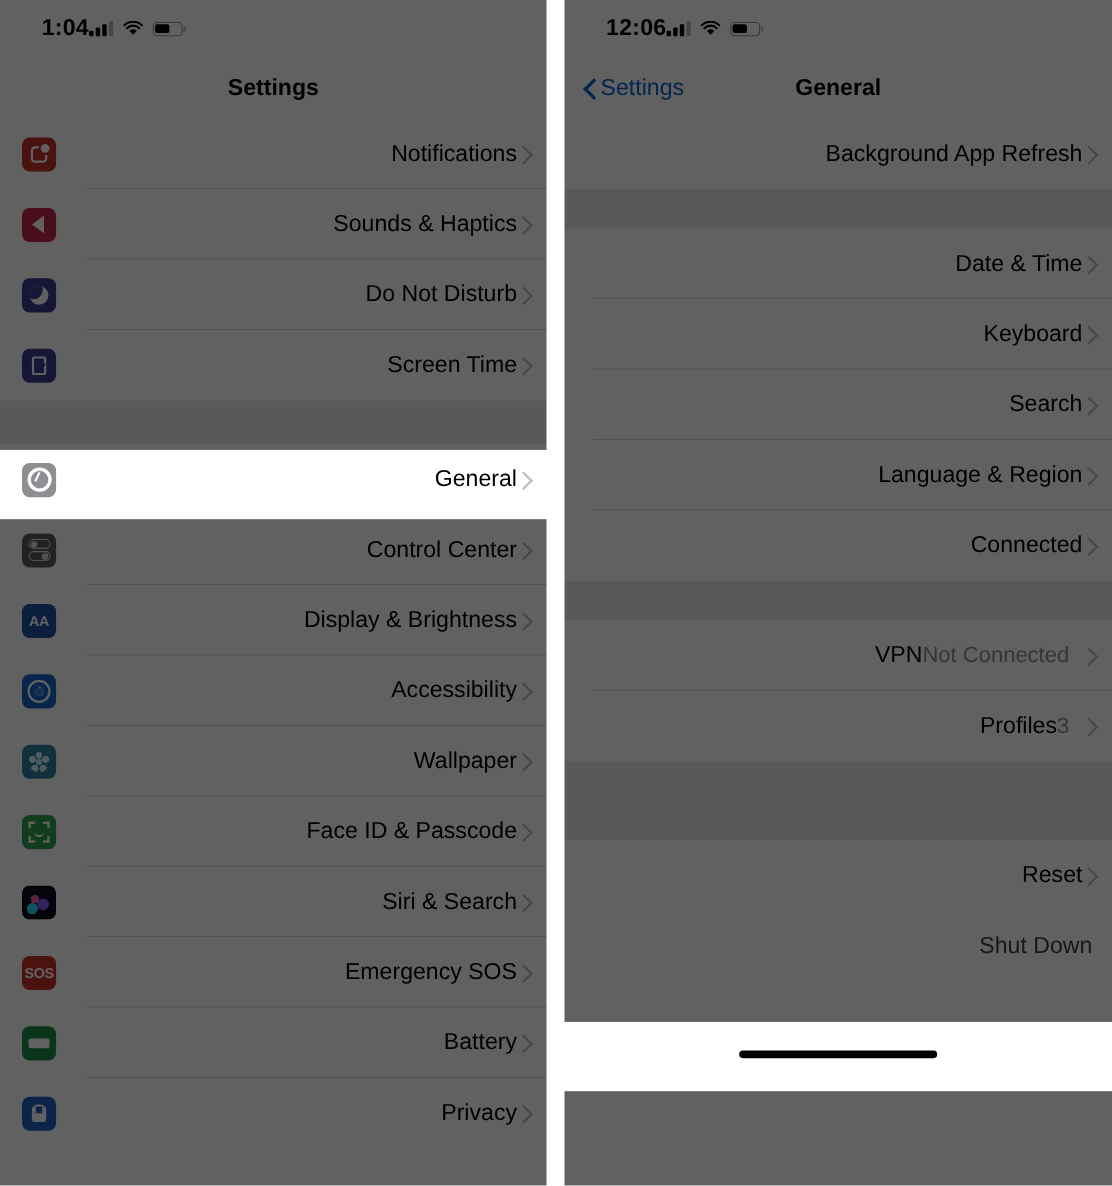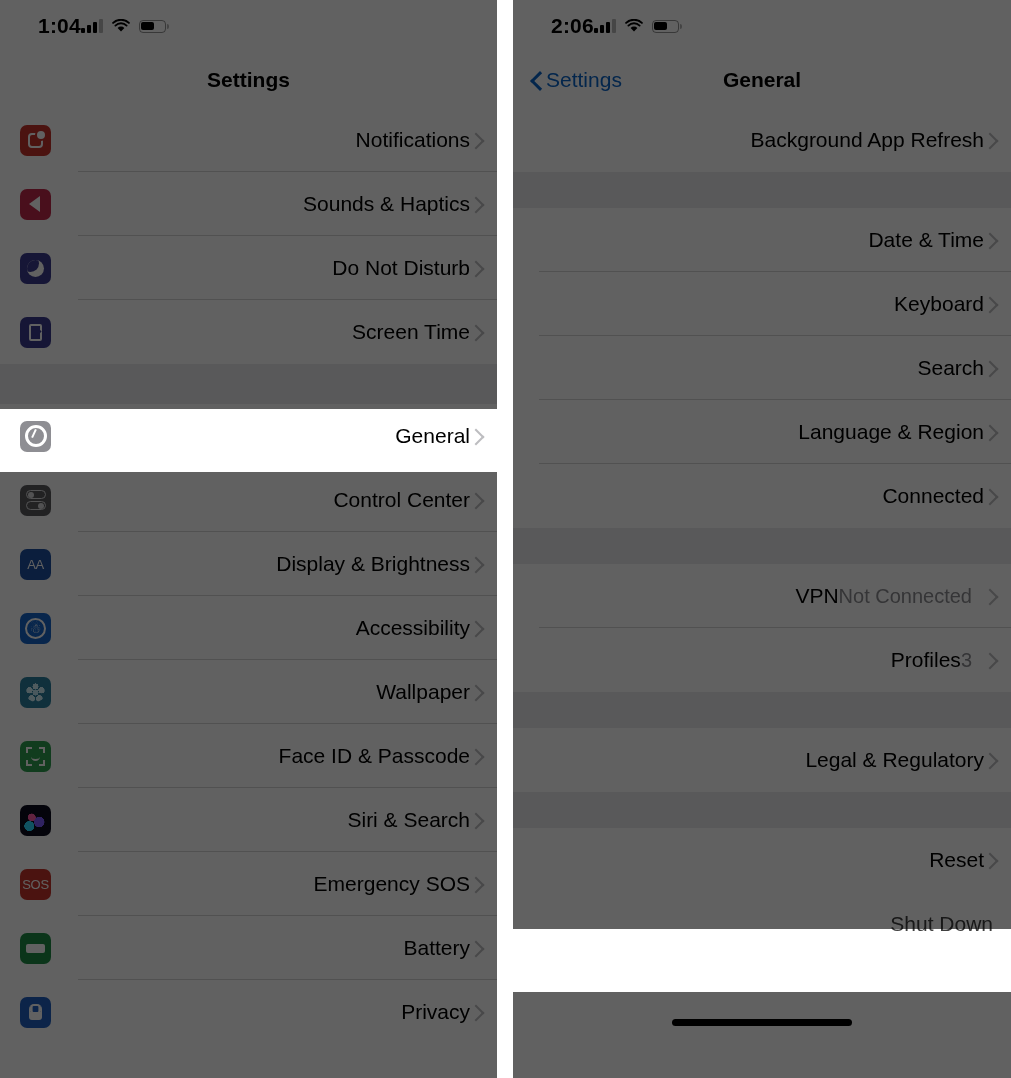--- a/index.html
+++ b/index.html
@@ -213,21 +213,21 @@
     transform: translateX(-50%);
     width: 180px; height: 7px;
     border-radius: 4px;
     background: #000;
   }
 
   
   .ic-txt {
     color: #fff;
     font-size: 13px;
-    font-weight: normal;
+    font-weight: bold;
     letter-spacing: -0.3px;
   }
   .gear-ring {
     width: 22px; height: 22px;
     border-radius: 50%;
     border: 3px solid #fff;
     position: relative;
   }
   .gear-ring::after {
     content: "";
@@ -547,21 +547,21 @@
   </div>
 
   <div class="gap"></div>
 
   <div class="phone phone-right">
 
     <div class="dim-overlay" style="top:0; height:929px;"></div>
     <div class="dim-overlay" style="top:992px; bottom:0;"></div>
 
     <div class="status-bar">
-      <div class="status-time">2:06</div>
+      <div class="status-time">12:06</div>
       <div class="status-icons">
         <div class="signal">
             <i></i>
             <i></i>
             <i></i>
             <i></i>
           </div>
         <div class="wifi">
           <svg viewBox="0 0 18 14" width="18" height="14">
               <path d="M9 12.6 L5.6 8.9 a4.8 4.8 0 0 1 6.8 0 Z" fill="#000"></path>
@@ -626,24 +626,20 @@
         <div class="sep"></div>
       </div>
       <div class="row plain last">
         <div class="row-label">Profiles</div>
         <div class="row-value">3</div>
         <div class="chev"></div>
       </div>
 
       <div class="section-gap short"></div>
 
-      <div class="row plain last">
-        <div class="row-label">Legal &amp; Regulatory</div>
-        <div class="chev"></div>
-      </div>
 
       <div class="section-gap short"></div>
 
       <div class="row plain last">
         <div class="row-label">Reset</div>
         <div class="chev"></div>
       </div>
 
       <div class="row plain last">
         <div class="row-label blue">Shut Down</div>

